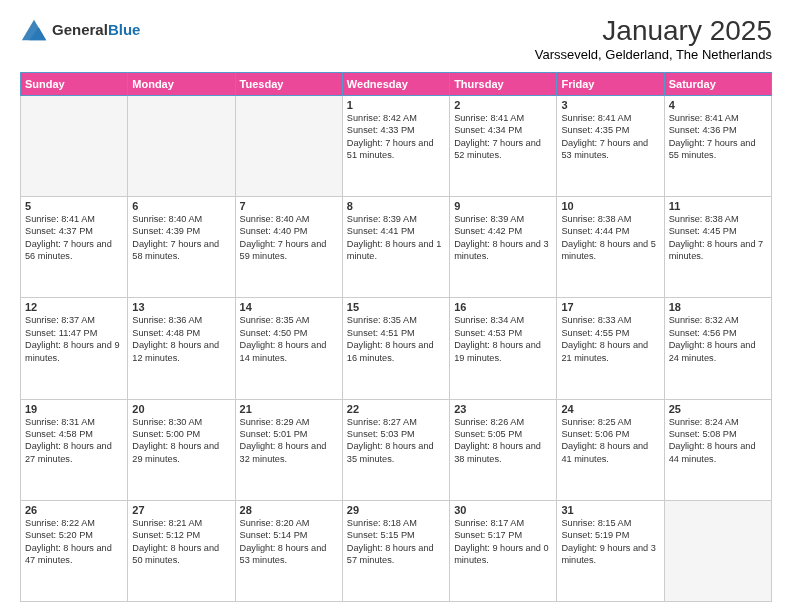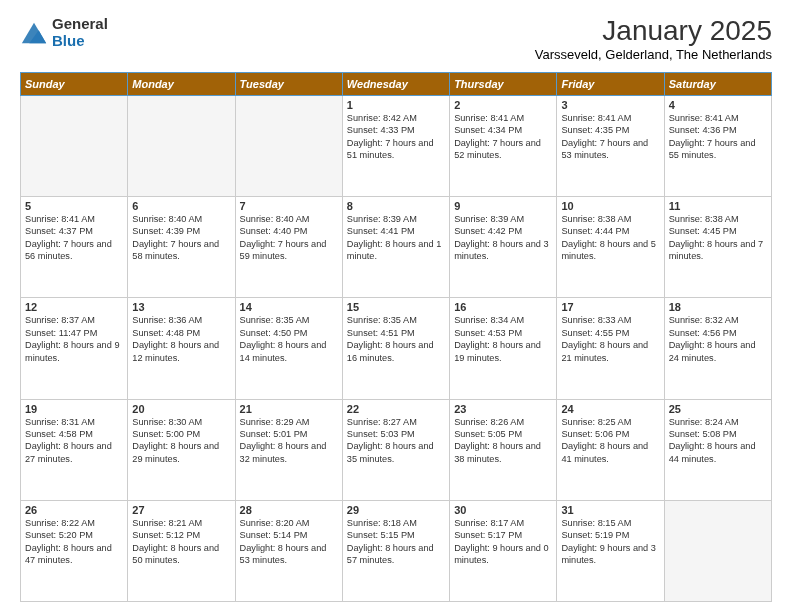--- a/index.html
+++ b/index.html
@@ -23,21 +23,20 @@
       align-items: flex-start;
       margin-bottom: 10px;
     }
     .logo {
       display: flex;
       align-items: center;
       gap: 4px;
     }
     .logo-text {
       display: flex;
-      flex-direction: column;
       line-height: 1.1;
     }
     .logo-general {
       font-size: 15px;
       font-weight: bold;
       color: #333;
     }
     .logo-blue {
       font-size: 15px;
       font-weight: bold;
@@ -61,28 +60,27 @@
       color: #000000;
     }
     .calendar {
       flex: 1;
       border: 1px solid #ccc;
       border-collapse: collapse;
       width: 100%;
       table-layout: fixed;
     }
     .calendar thead tr th {
-      background-color: #a16207;
+      background-color: #ec4899;
       color: #fff;
       font-size: 11px;
       font-weight: bold;
       padding: 5px 4px;
       text-align: left;
       border: 1px solid #5599cc;
-      font-style: italic;
     }
     .calendar tbody tr td {
       border: 1px solid #ccc;
       vertical-align: top;
       padding: 3px 4px;
       font-size: 9.5px;
       color: #333;
       background: #fff;
       width: calc(100% / 7);
       height: 80px;

